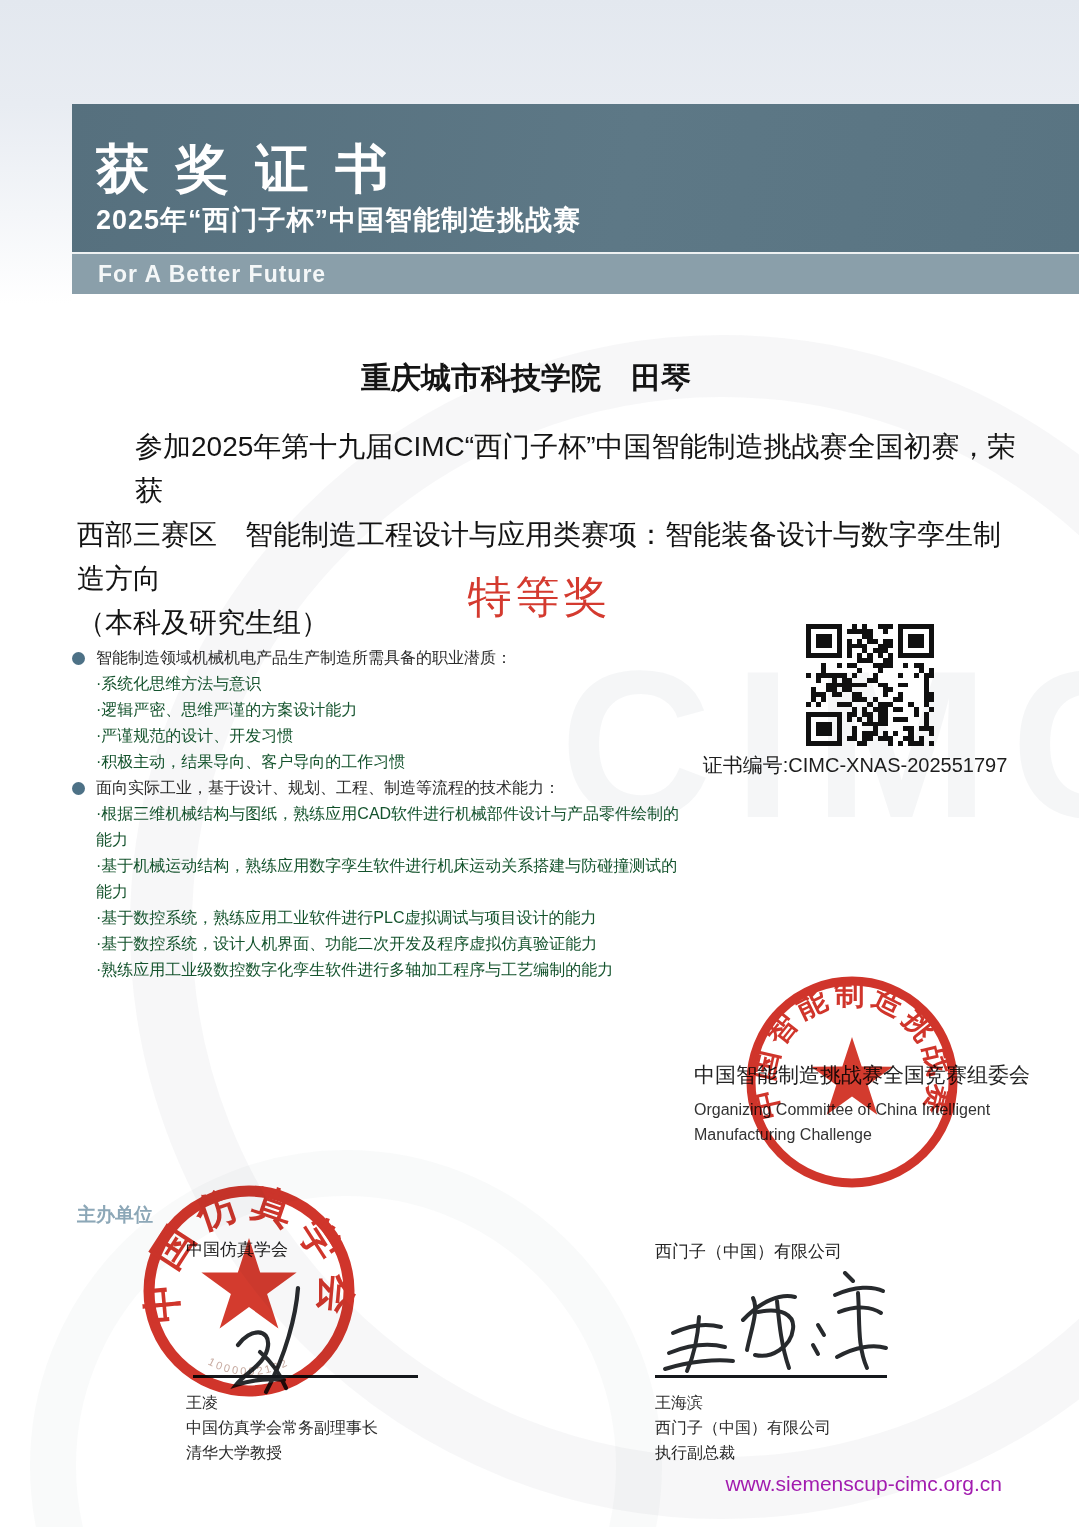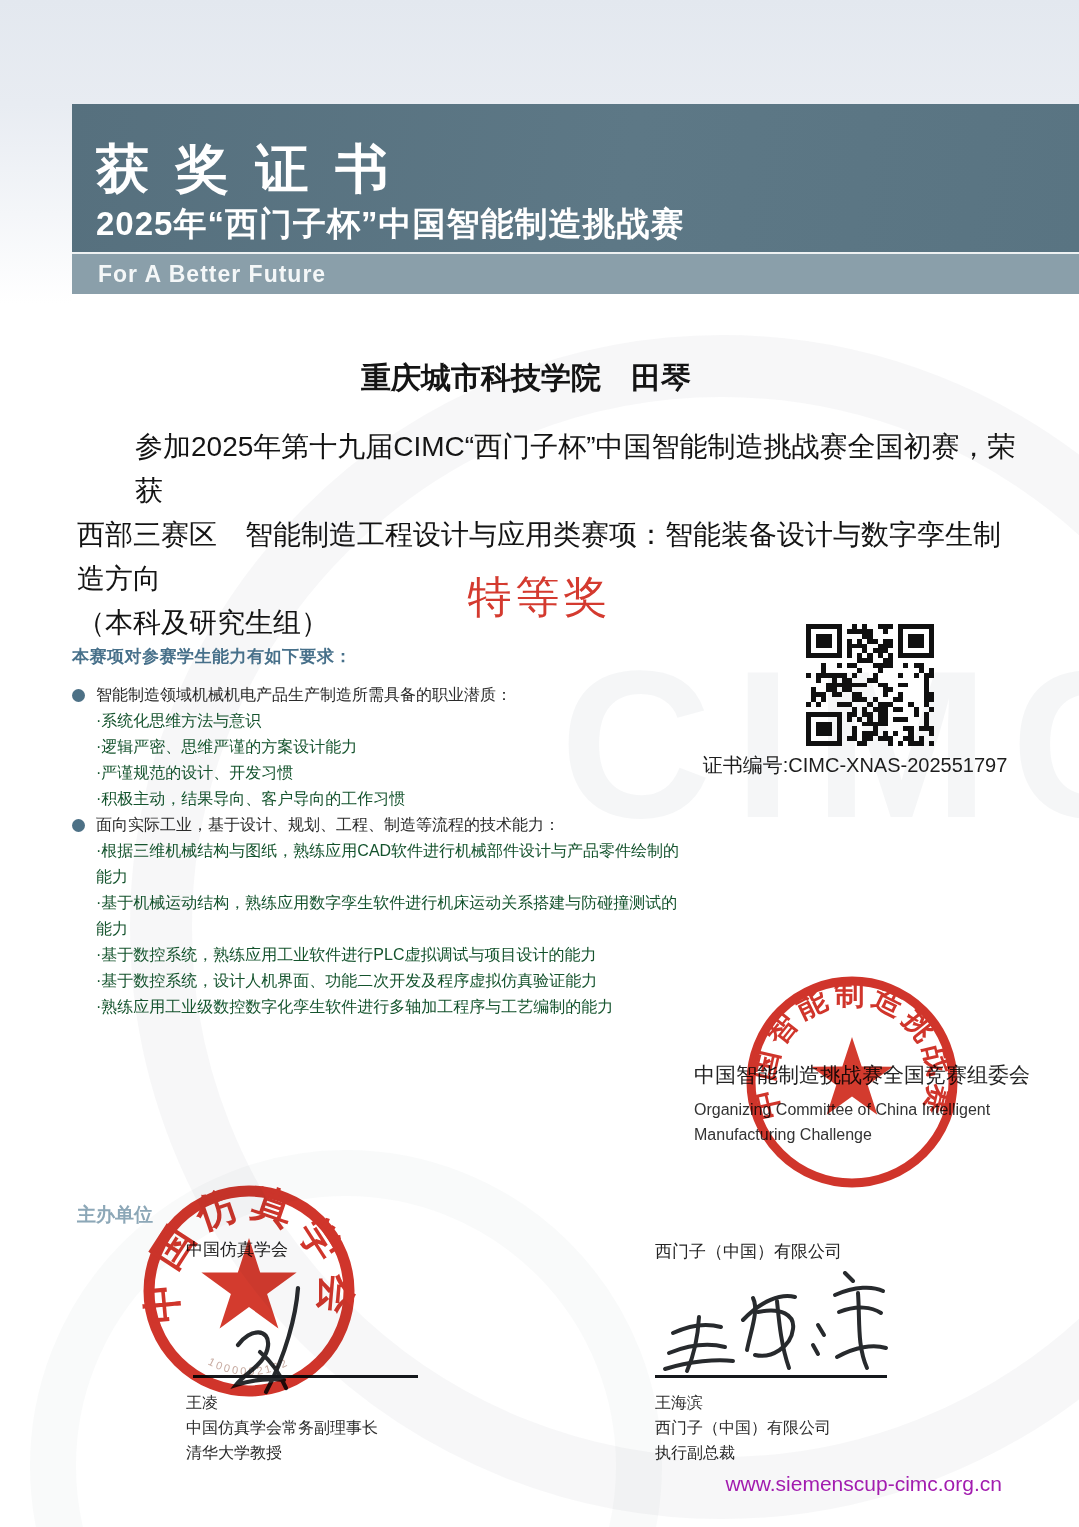--- a/index.html
+++ b/index.html
@@ -17,21 +17,21 @@
   .wm-ring{position:absolute;border-radius:50%;pointer-events:none;}
   .wm-ring.a{left:130px;top:335px;width:1060px;height:1060px;border:62px solid rgba(90,105,125,0.05);}
   .wm-ring.b{left:30px;top:1150px;width:540px;height:540px;border:46px solid rgba(90,105,125,0.035);}
   .wm-text{position:absolute;left:560px;top:640px;font-size:210px;font-weight:700;
     letter-spacing:22px;color:rgba(80,95,115,0.055);line-height:1;pointer-events:none;}
   
   .band-dark{position:absolute;left:72px;top:104px;width:1007px;height:148px;
     background:linear-gradient(100deg,#56707e 0%,#5d7886 55%,#597482 100%);}
   .band-title{position:absolute;left:24px;top:20px;color:#fff;font-size:53px;font-weight:700;
     letter-spacing:6px;line-height:1.2;margin-top:13px;}
-  .band-subtitle{position:absolute;left:24px;top:98px;color:#fff;font-size:33px;font-weight:700;
+  .band-subtitle{position:absolute;left:24px;top:98px;color:#fff;font-size:27px;font-weight:700;
     letter-spacing:1px;}
   .band-light{position:absolute;left:72px;top:252px;width:1007px;height:42px;
     background:#8a9faa;border-top:2px solid rgba(255,255,255,0.85);box-sizing:border-box;}
   .band-tagline{position:absolute;left:26px;top:7px;color:#f4f7f8;font-size:23px;font-weight:700;letter-spacing:1px;}
   
   .recipient{position:absolute;left:0;top:358px;width:1052px;text-align:center;
     font-size:30px;font-weight:700;color:#141414;}
   .para{position:absolute;left:77px;top:425px;width:940px;font-size:28px;font-weight:400;
     color:#141414;line-height:44px;}
   .para .indent{padding-left:58px;}
@@ -95,21 +95,20 @@
 
   <div class="recipient">重庆城市科技学院　田琴</div>
   <div class="para">
     <div class="indent">参加2025年第十九届CIMC“西门子杯”中国智能制造挑战赛全国初赛，荣获</div>
     <div>西部三赛区　智能制造工程设计与应用类赛项：智能装备设计与数字孪生制造方向</div>
     <div>（本科及研究生组）</div>
   </div>
   <div class="award">特等奖</div>
 
   <div class="req">
-    <div class="req-heading">本赛项对参赛学生能力有如下要求：</div>
     <div class="req-item main">智能制造领域机械机电产品生产制造所需具备的职业潜质：</div>
     <div class="req-item sub">·系统化思维方法与意识</div>
     <div class="req-item sub">·逻辑严密、思维严谨的方案设计能力</div>
     <div class="req-item sub">·严谨规范的设计、开发习惯</div>
     <div class="req-item sub">·积极主动，结果导向、客户导向的工作习惯</div>
     <div class="req-item main">面向实际工业，基于设计、规划、工程、制造等流程的技术能力：</div>
     <div class="req-item sub">·根据三维机械结构与图纸，熟练应用CAD软件进行机械部件设计与产品零件绘制的能力</div>
     <div class="req-item sub">·基于机械运动结构，熟练应用数字孪生软件进行机床运动关系搭建与防碰撞测试的能力</div>
     <div class="req-item sub">·基于数控系统，熟练应用工业软件进行PLC虚拟调试与项目设计的能力</div>
     <div class="req-item sub">·基于数控系统，设计人机界面、功能二次开发及程序虚拟仿真验证能力</div>

